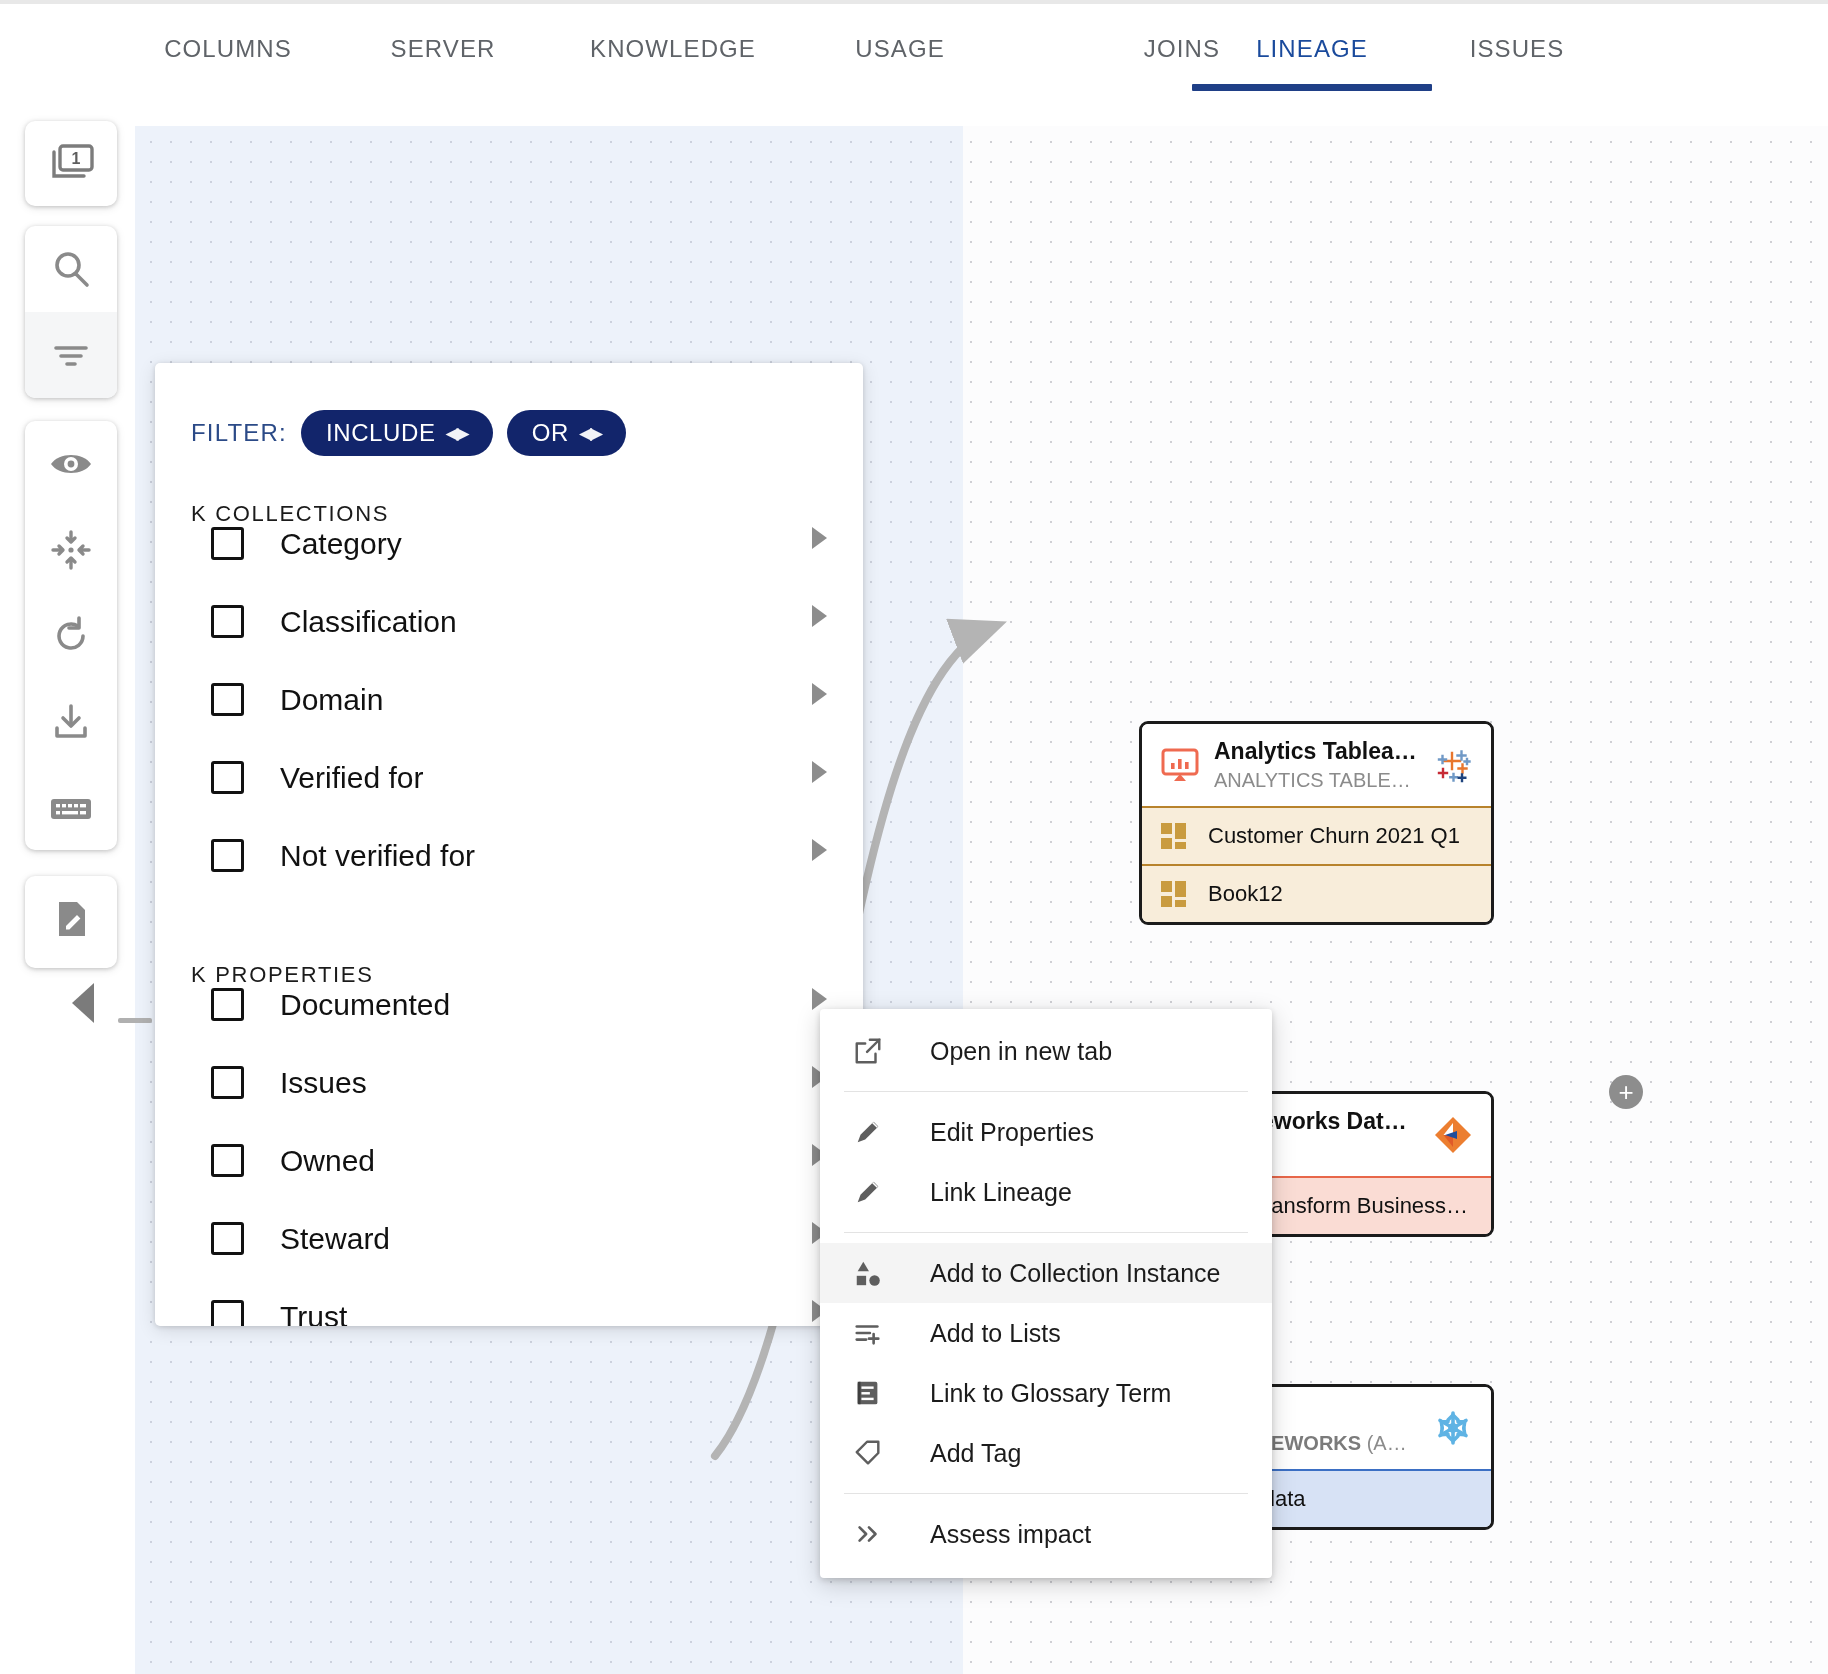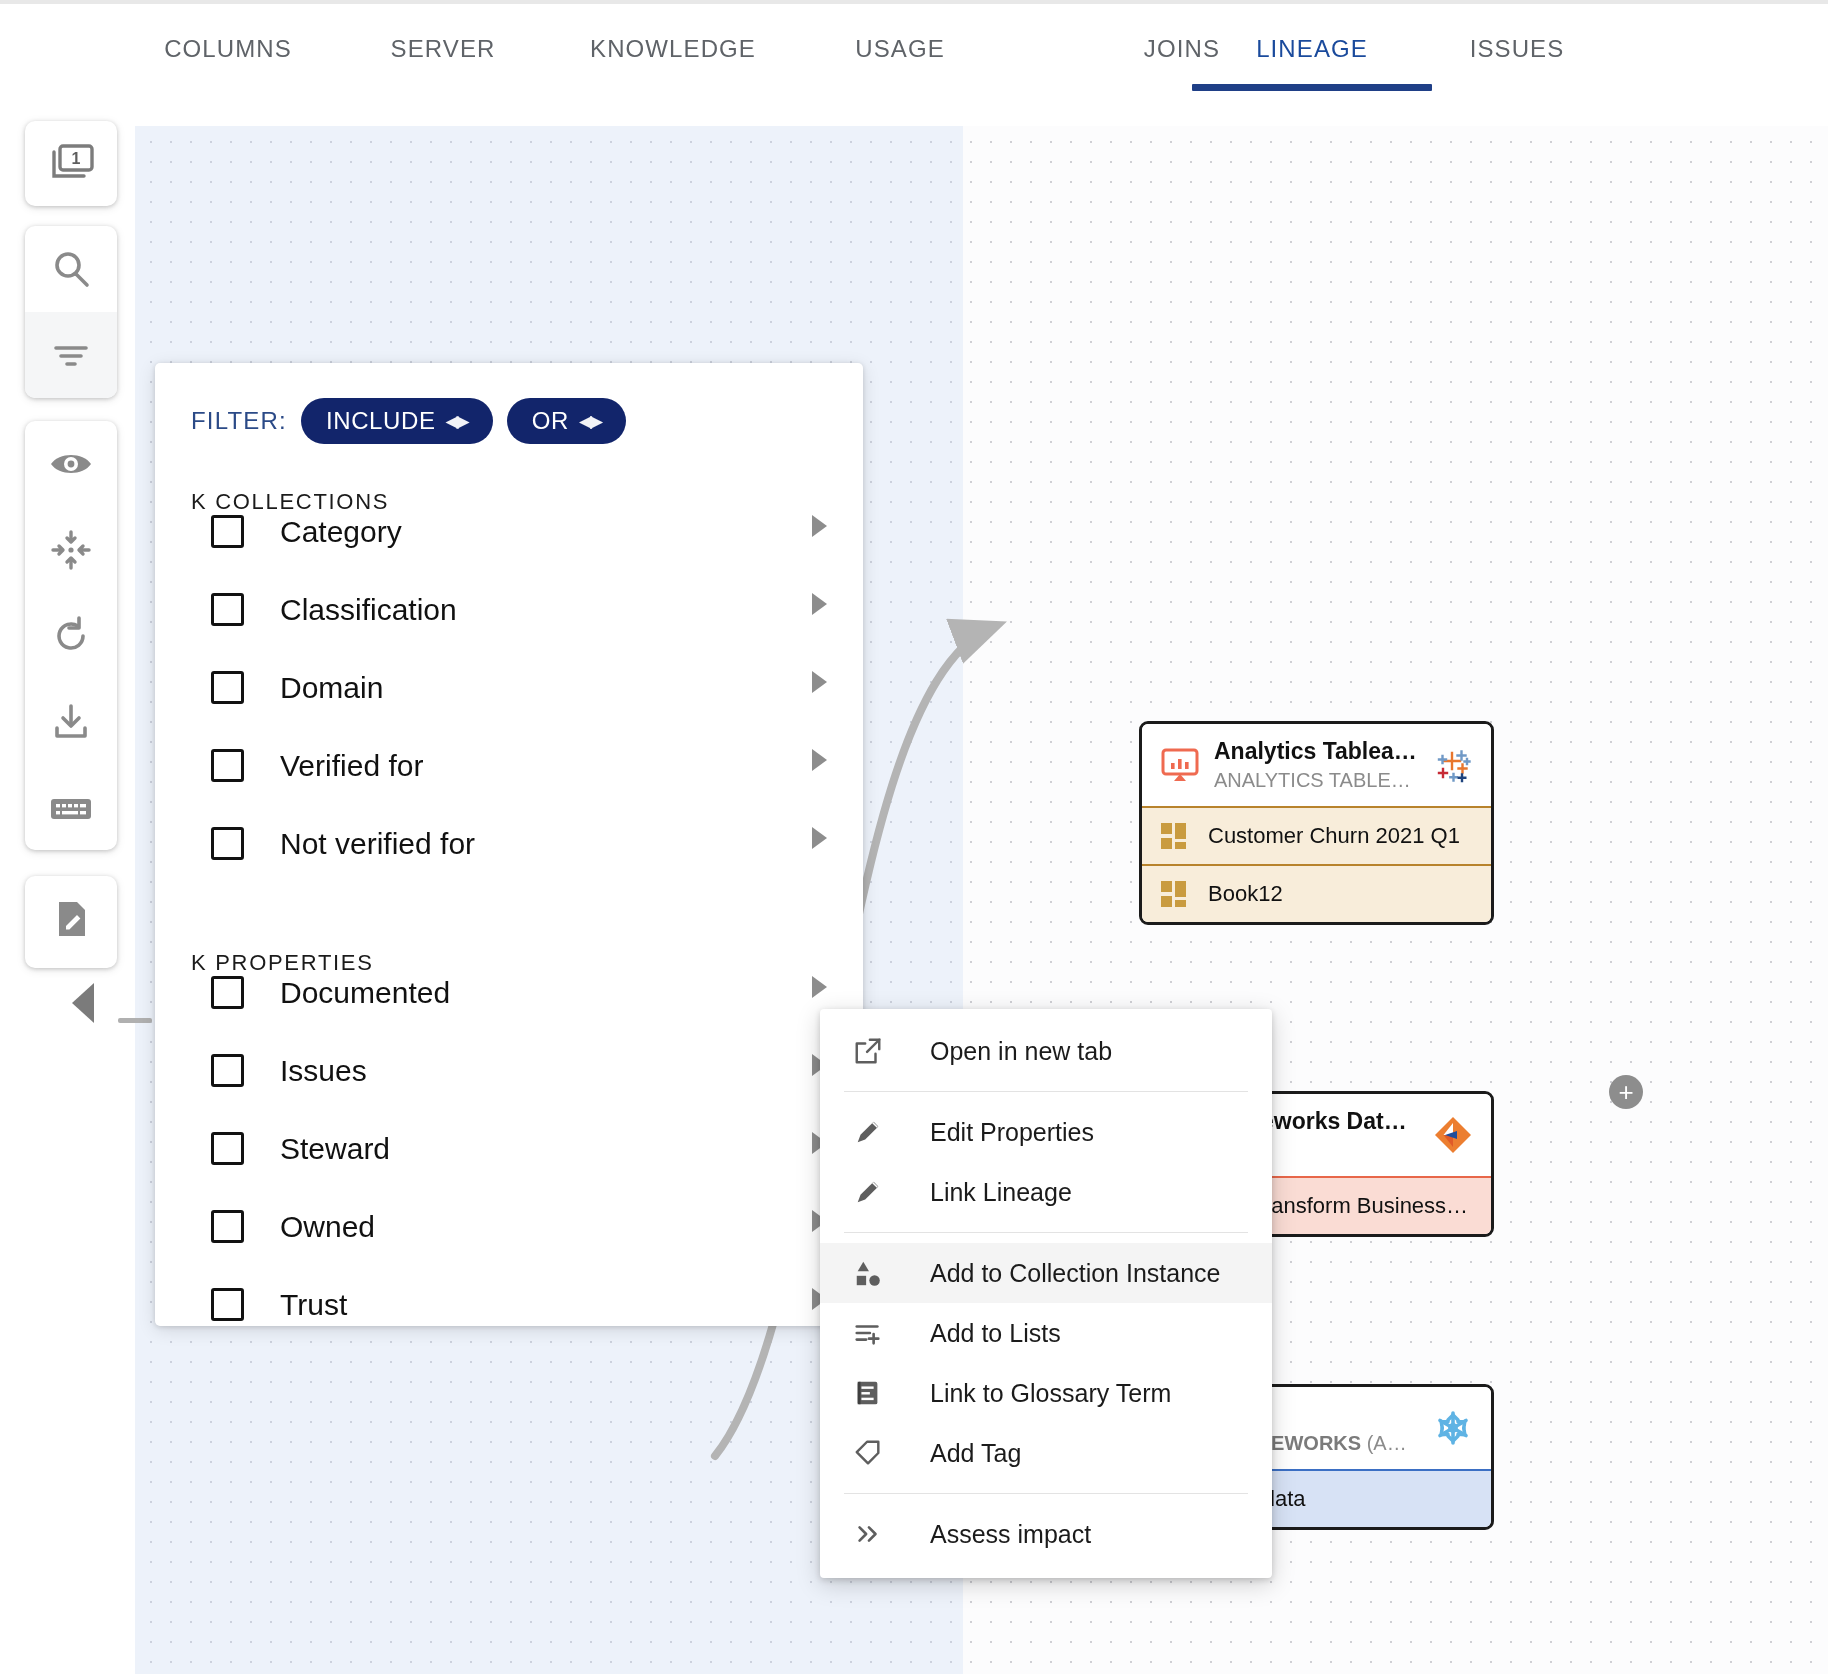--- a/index.html
+++ b/index.html
@@ -85,21 +85,21 @@
     position: absolute; left: 118px; top: 1018px;
     width: 34px; height: 5px; background: #b0b0b0; border-radius: 2px;
   }
 
   
   .filter-panel {
     position: absolute; left: 155px; top: 363px;
     width: 708px; height: 963px;
     background: #fff; border-radius: 5px;
     box-shadow: 0 1px 5px rgba(0,0,0,0.14), 0 4px 18px rgba(0,0,0,0.12);
-    padding: 0 18px;
+    padding: 12px 18px;
     overflow: hidden;
   }
   .filter-head {
     display: flex; align-items: center; gap: 14px;
     padding: 35px 0 0 18px;
   }
   .filter-label {
     font-size: 24px; letter-spacing: 1.2px; color: #2b4a87; font-weight: 400;
   }
   .pill {
@@ -483,26 +483,26 @@
           <span class="lbl">Documented</span>
           <span class="caret"></span>
         </div>
         <div class="filter-row">
           <span class="cbx"></span>
           <span class="lbl">Issues</span>
           <span class="caret"></span>
         </div>
         <div class="filter-row">
           <span class="cbx"></span>
+          <span class="lbl">Owned</span>
+          <span class="caret"></span>
+        </div>
+        <div class="filter-row">
+          <span class="cbx"></span>
           <span class="lbl">Steward</span>
-          <span class="caret"></span>
-        </div>
-        <div class="filter-row">
-          <span class="cbx"></span>
-          <span class="lbl">Owned</span>
           <span class="caret"></span>
         </div>
         <div class="filter-row">
           <span class="cbx"></span>
           <span class="lbl">Trust</span>
           <span class="caret"></span>
         </div>
       </div>
     </div>
   </div>

